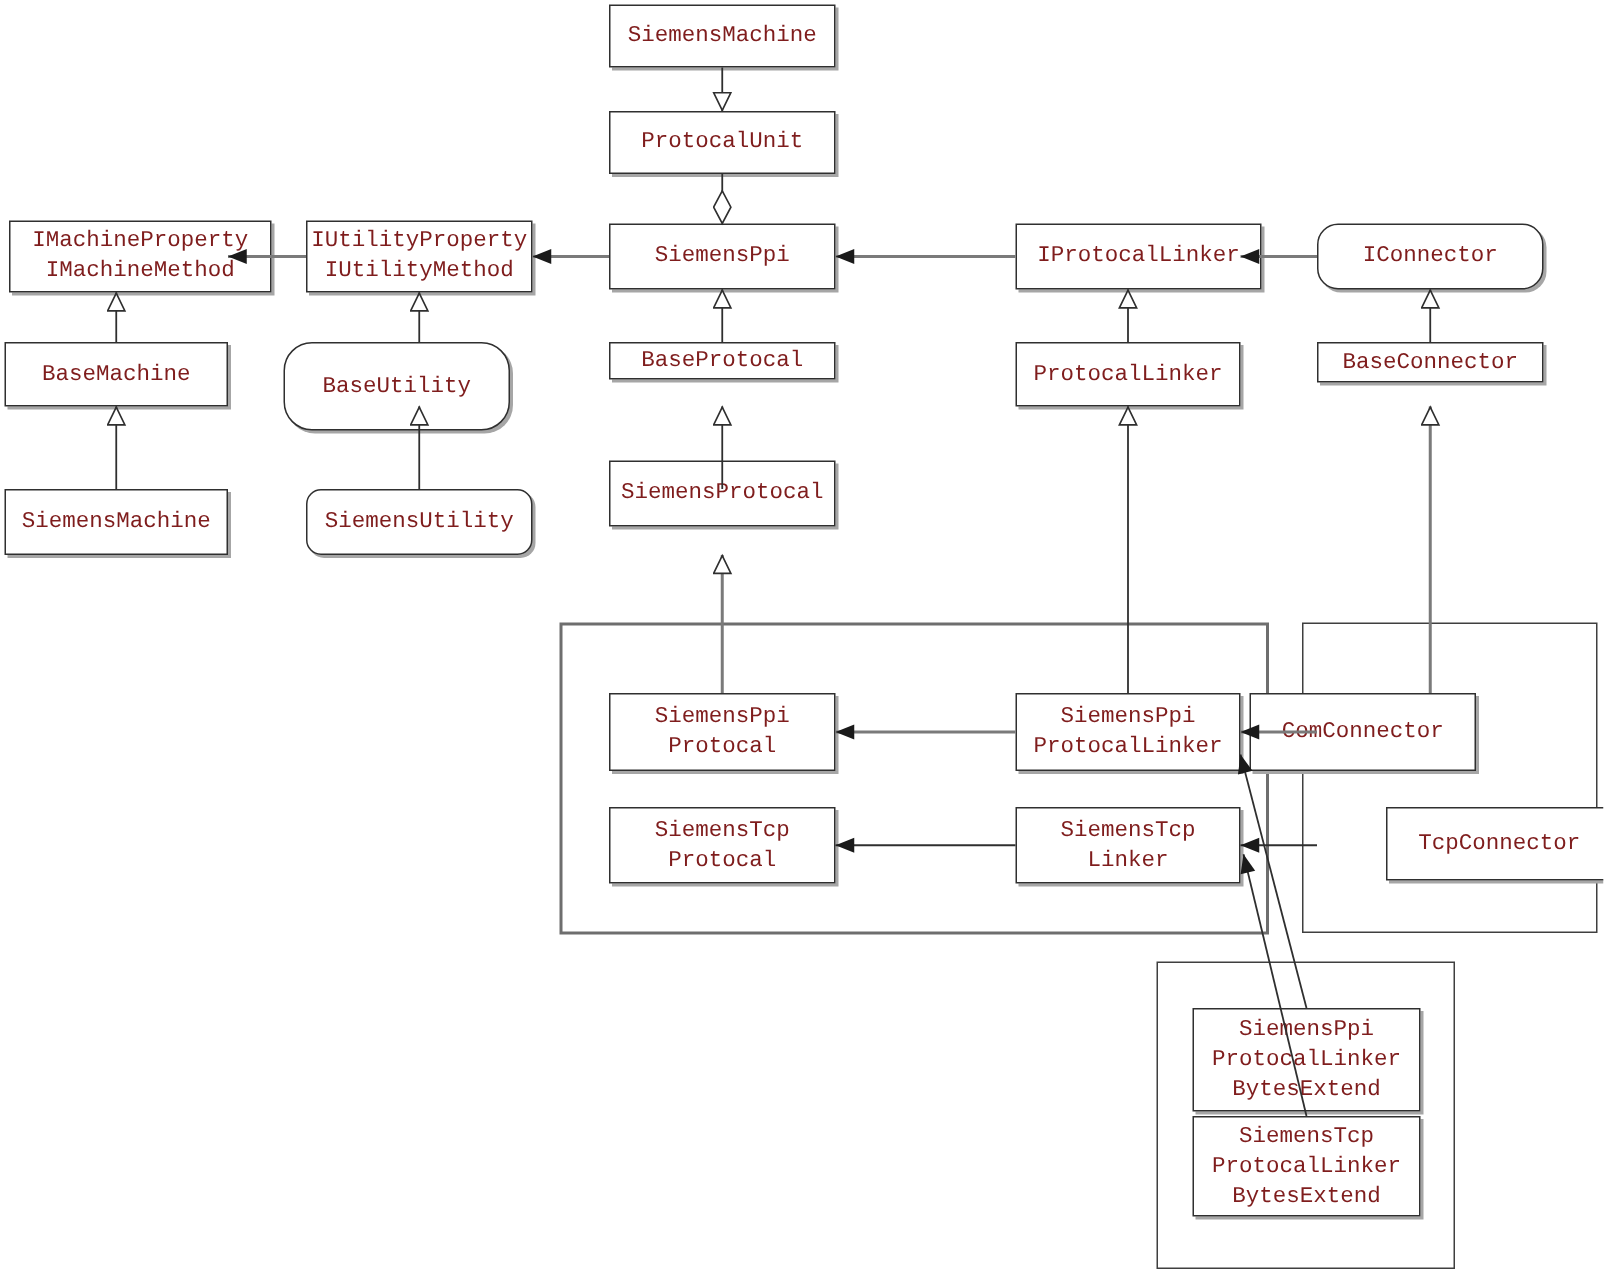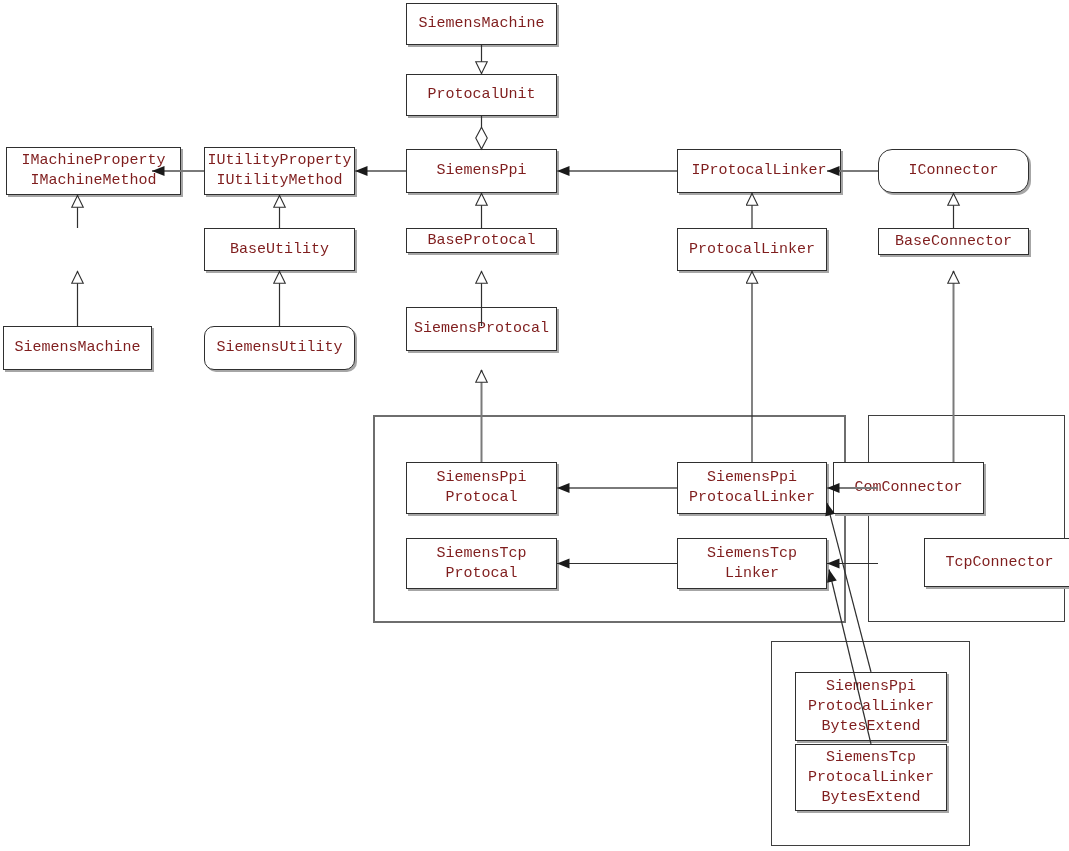--- a/index.html
+++ b/index.html
@@ -104,21 +104,24 @@
     </div>
     <div class="class-box" style="left: 406px; top: 149px; width: 151px; height: 44px;">
       <span>SiemensPpi</span>
     </div>
     <div class="class-box" style="left: 677px; top: 149px; width: 164px; height: 44px;">
       <span>IProtocalLinker</span>
     </div>
     <div class="class-box" style="left: 878px; top: 149px; width: 151px; height: 44px; border-radius: 14px;">
       <span>IConnector</span>
     </div>
-    <div class="class-box" style="left: 204px; top: 228px; width: 151px; height: 43px;">
+    <div class="class-box" style="left: 3px; top: 228px; width: 149px; height: 43px;">
+      <span>BaseMachine</span>
+    </div>
+    <div class="class-box" style="left: 189px; top: 228px; width: 151px; height: 59px; border-radius: 19px;">
       <span>BaseUtility</span>
     </div>
     <div class="class-box" style="left: 406px; top: 228px; width: 151px; height: 25px; text-align: center;">
       <span>BaseProtocal</span>
     </div>
     <div class="class-box" style="left: 677px; top: 228px; width: 150px; height: 43px;">
       <span>ProtocalLinker</span>
     </div>
     <div class="class-box" style="left: 878px; top: 228px; width: 151px; height: 27px;">
       <span>BaseConnector</span>

